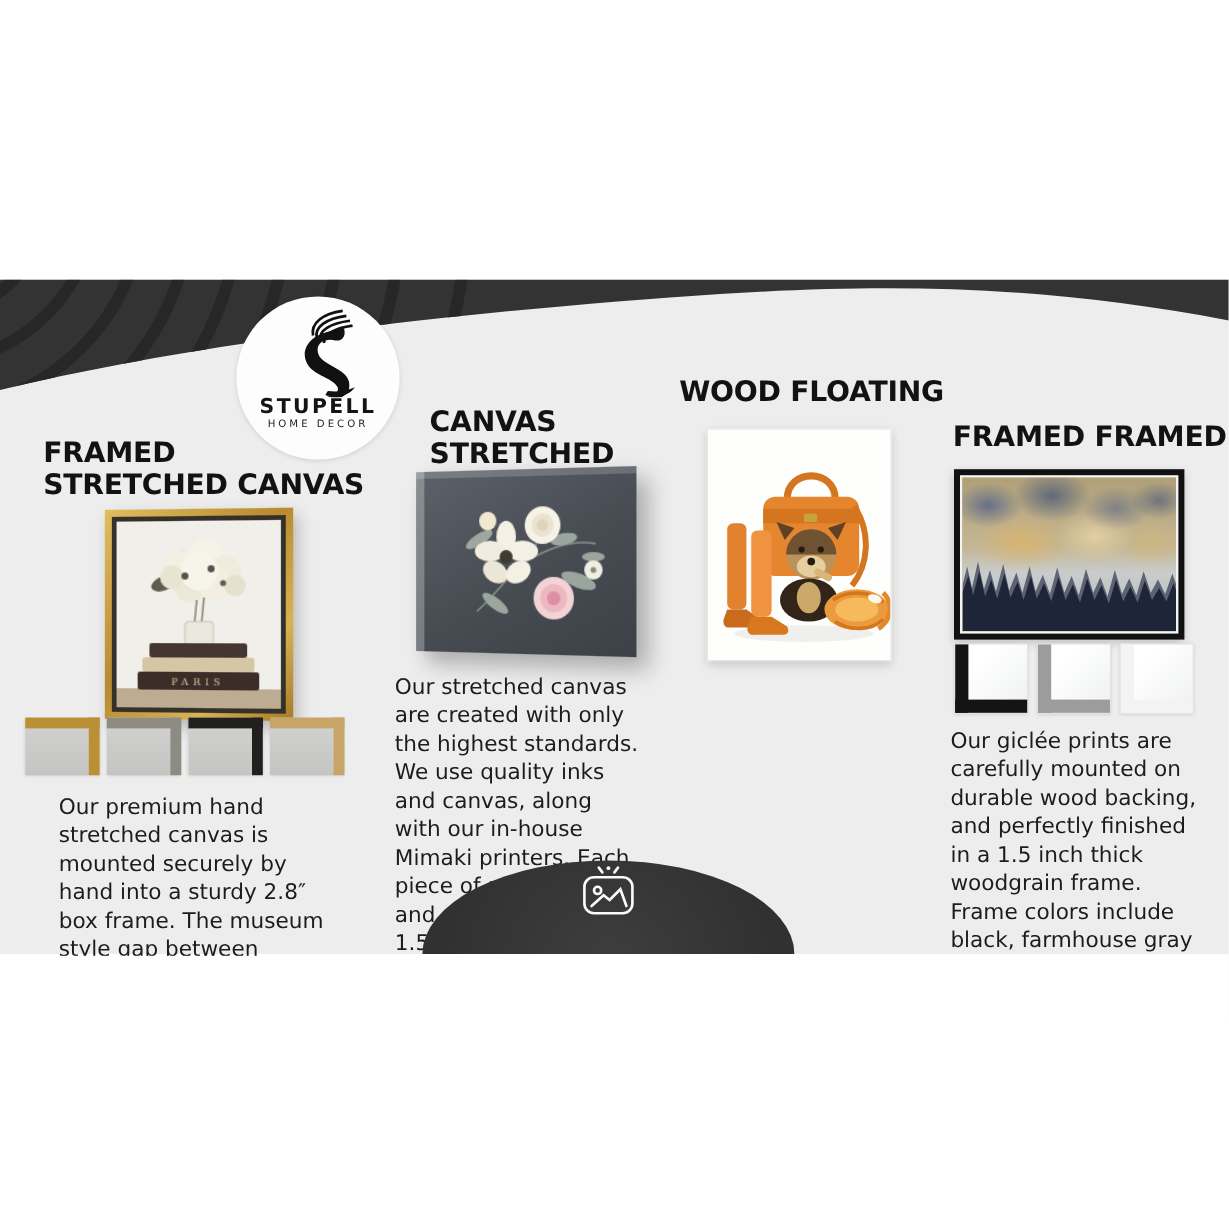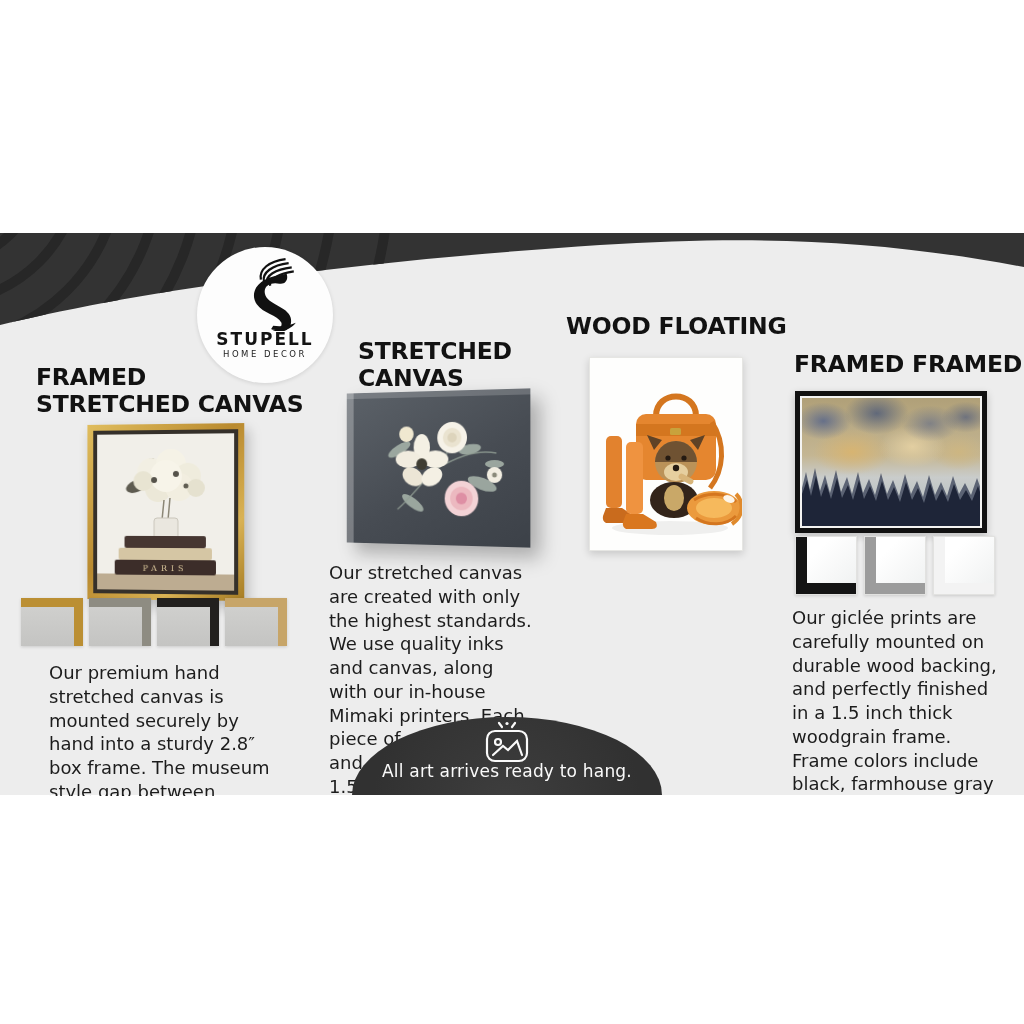--- a/index.html
+++ b/index.html
@@ -170,22 +170,22 @@
         <div class="corner" style="border-color: rgb(34, 32, 30);"></div>
       </div>
     <div class="sw sw1">
         <div class="corner" style="border-color: rgb(199, 165, 104);"></div>
       </div>
   </div>
 
   <div class="p" style="left:49px;top:661px;width:228px;">Our premium hand stretched canvas is mounted securely by hand into a sturdy 2.8″ box frame. The museum style gap between wrapped canvas and box frame gives the illusion of floating artwork.</div>
 
   <div class="h" style="left:358px;top:338px;">
+    <span style="display:block">CANVAS</span>
     <span style="display:block">STRETCHED</span>
-    <span style="display:block">CANVAS</span>
   </div>
 
   <div class="art2">
     <div class="side"></div>
     <div class="top"></div>
     <svg width="200" height="158" viewBox="0 0 200 158">
 
       <g fill="#a9b6ac" opacity="0.85">
         <ellipse cx="60" cy="60" rx="14" ry="5" transform="rotate(-30 60 60)"></ellipse>
         <ellipse cx="150" cy="95" rx="16" ry="6" transform="rotate(20 150 95)"></ellipse>
@@ -293,16 +293,15 @@
     <svg width="48" height="42" viewBox="0 0 48 42">
       <g stroke="#fafafa" stroke-width="2.2" fill="none" stroke-linecap="round">
         <rect x="4" y="10" width="40" height="30" rx="8"></rect>
         <circle cx="15" cy="21" r="3"></circle>
         <path d="M10,34 L20,25 L25,29 L34,20 L39,34"></path>
         <path d="M19,6 L16,2"></path>
         <path d="M29,6 L32,2"></path>
       </g>
       <circle cx="24" cy="2.5" r="1.6" fill="#fafafa"></circle>
     </svg>
-    <div class="msg">All art arrives ready to hang.</div>
   </div>
 
 </div>
 
 </body></html>

